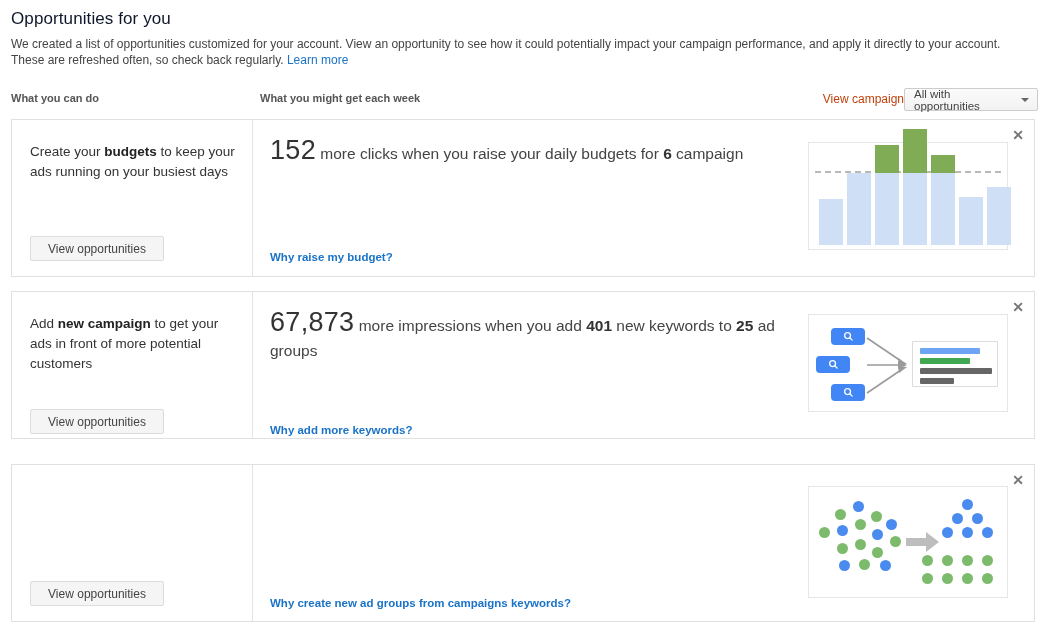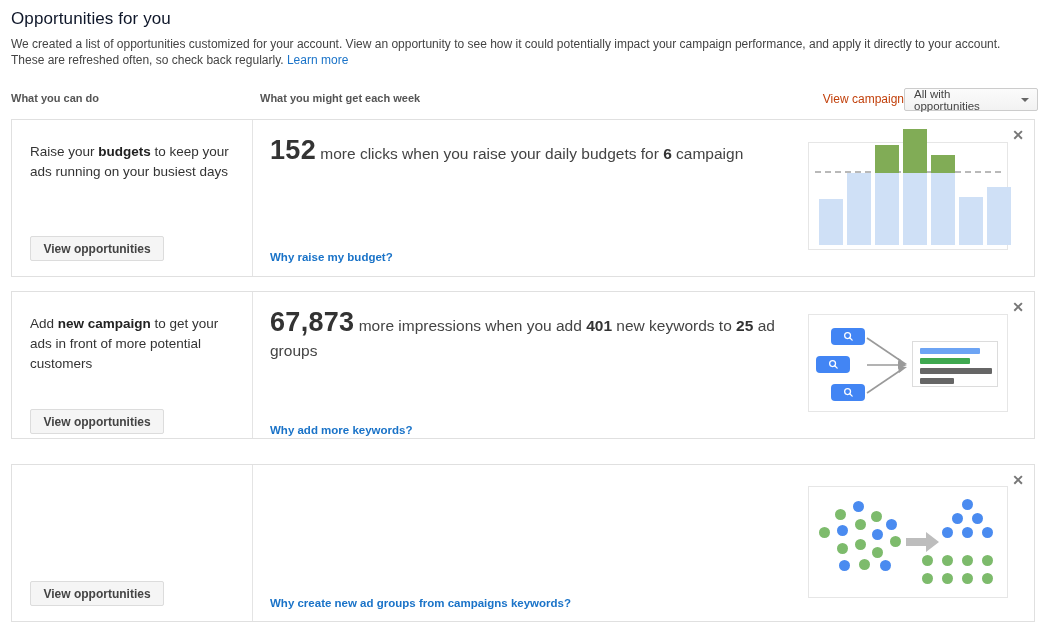--- a/index.html
+++ b/index.html
@@ -68,35 +68,35 @@
     position: absolute; left: 18px; top: 22px; right: 12px;
     font-size: 13.5px; line-height: 20px; color: #333;
   }
   .lead b { font-weight: bold; color: #222; }
 
   .view-btn {
     position: absolute; left: 18px;
     width: 134px; height: 25px;
     background: #f5f5f5;
     border: 1px solid #dcdcdc; border-radius: 2px;
-    font-size: 12px; font-weight: bold; color: #444;
+    font-size: 12px; font-weight: normal; color: #444;
     display: flex; align-items: center; justify-content: center;
     cursor: pointer;
   }
   .card-1 .view-btn { top: 116px; }
   .card-2 .view-btn { top: 117px; }
   .card-3 .view-btn { top: 116px; }
 
   .right-pane { position: absolute; left: 242px; right: 0; top: 0; bottom: 0; }
   .headline {
     position: absolute; left: 16px; top: 18px; right: 240px;
     font-size: 15.5px; line-height: 25px; color: #444; font-weight: 400;
   }
   .headline .big {
-    font-size: 27px; color: #333; font-weight: 700;
+    font-size: 27px; color: #333; font-weight: 400;
     letter-spacing: 0.3px; vertical-align: baseline; margin-top: 12px;
   }
   .headline b { font-weight: bold; color: #333; }
 
   .why-link {
     position: absolute; left: 16px;
     font-size: 11.5px; color: #1a73c8; text-decoration: none;
     font-weight: bold; cursor: pointer;
   }
   .card-1 .why-link { top: 131px; }
@@ -169,21 +169,21 @@
 
   <div class="viewcampaign-label">View campaign</div>
 
   <div class="dropdown">
     <span>All with opportunities</span>
     <span class="caret"></span>
   </div>
 
   <div class="card card-1">
     <div class="left-pane">
-      <div class="lead"><span>Raise your </span><b>budgets</b><span> to keep your ads running on your busiest days</span></div>
+      <div class="lead"><span>Create your </span><b>budgets</b><span> to keep your ads running on your busiest days</span></div>
       <div class="view-btn">View opportunities</div>
     </div>
 
     <div class="right-pane">
       <div class="headline"><span class="big">152</span><span> more clicks when you raise your daily budgets for </span><b>6</b><span> campaign</span></div>
 
       <a class="why-link" href="#">Why raise my budget?</a>
 
       <div class="thumb">
         <div class="barchart">

